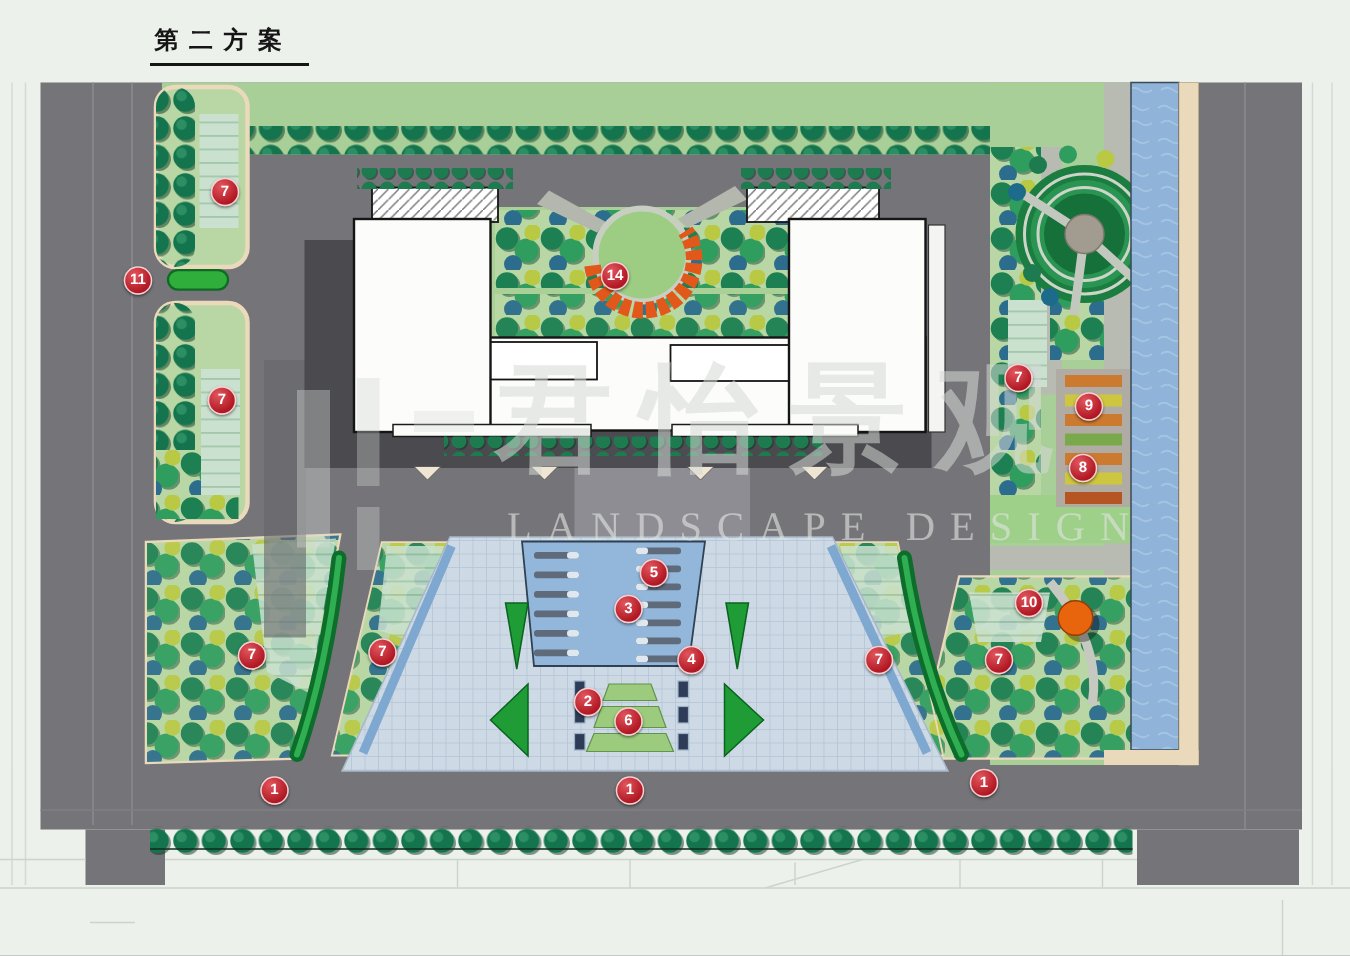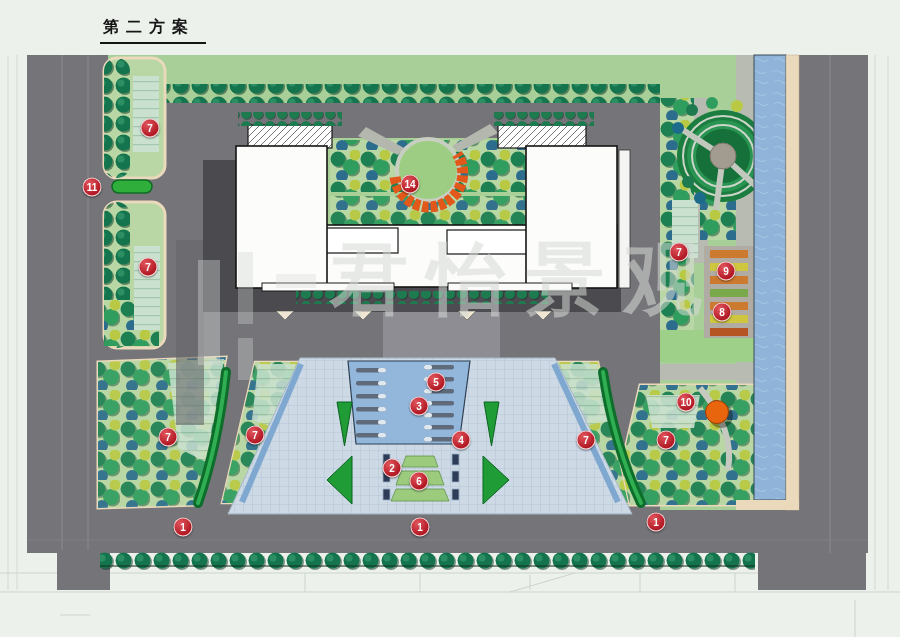--- a/index.html
+++ b/index.html
@@ -296,20 +296,21 @@
   </svg>
 
   <div class="watermark">
     <div class="wm-logo">
       <div class="bar1"></div>
         <div class="bar2"></div>
         <div class="bar3"></div>
         <div class="bar4"></div>
     </div>
     <div class="wm-cjk">君怡景观</div>
+    <div class="wm-latin">LANDSCAPE DESIGN</div>
   </div>
 
   <div class="marker-layer">
       <div class="marker" style="left: 150px; top: 128px;">7</div>
       <div class="marker" style="left: 92px; top: 187px;">11</div>
       <div class="marker" style="left: 410px; top: 184px;">14</div>
       <div class="marker" style="left: 148px; top: 267px;">7</div>
       <div class="marker" style="left: 679px; top: 252px;">7</div>
       <div class="marker" style="left: 726px; top: 271px;">9</div>
       <div class="marker" style="left: 722px; top: 312px;">8</div>

